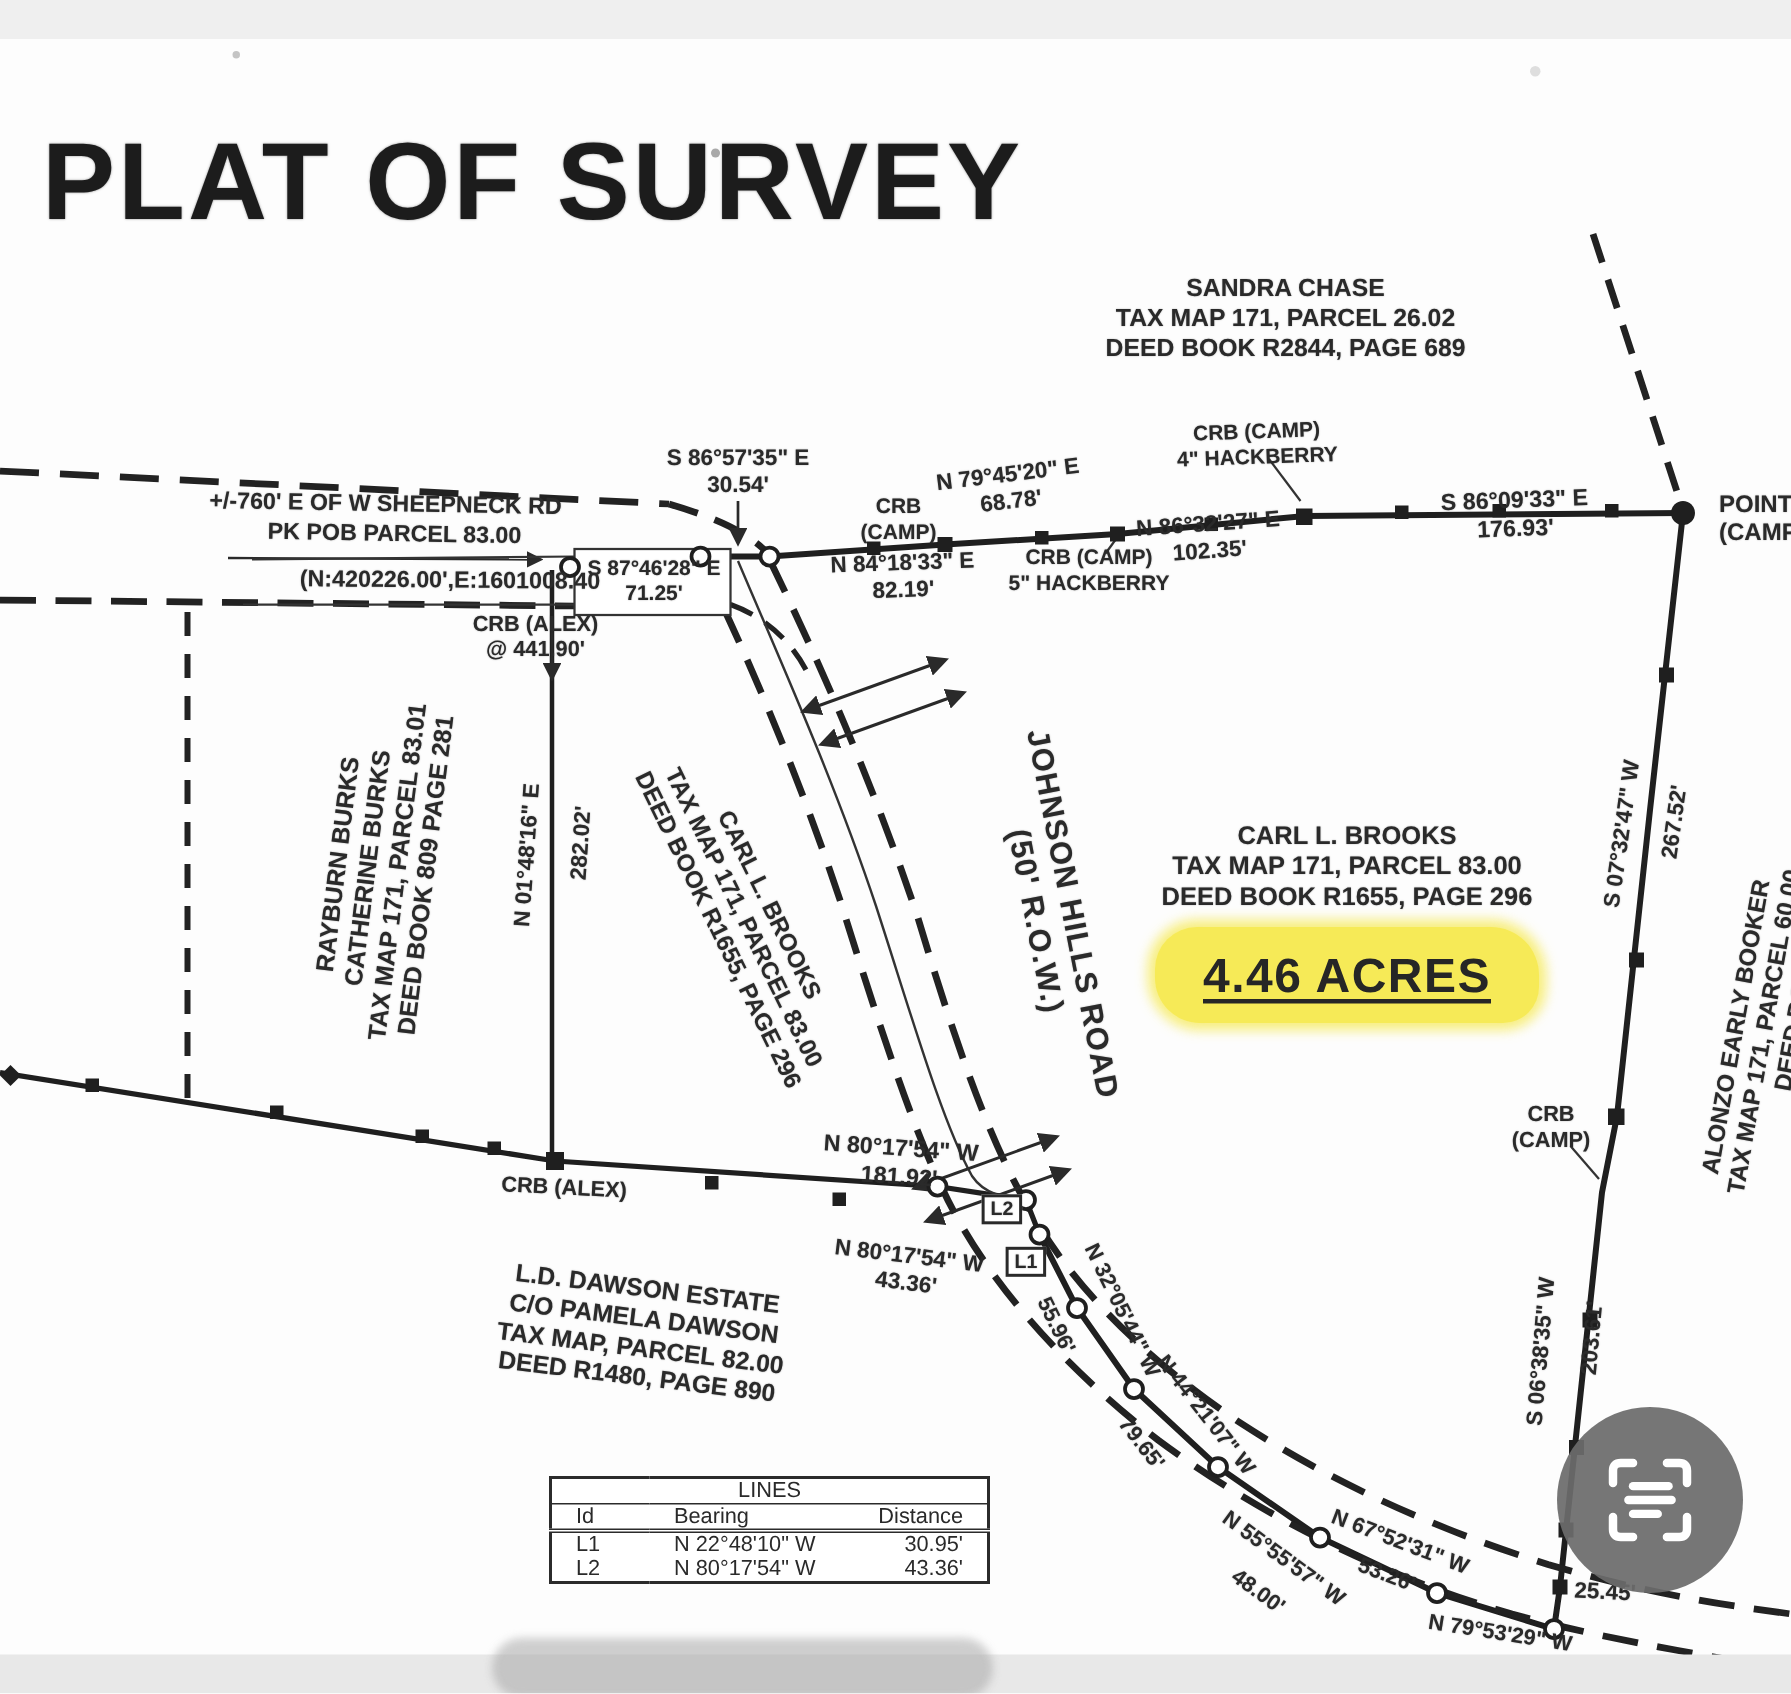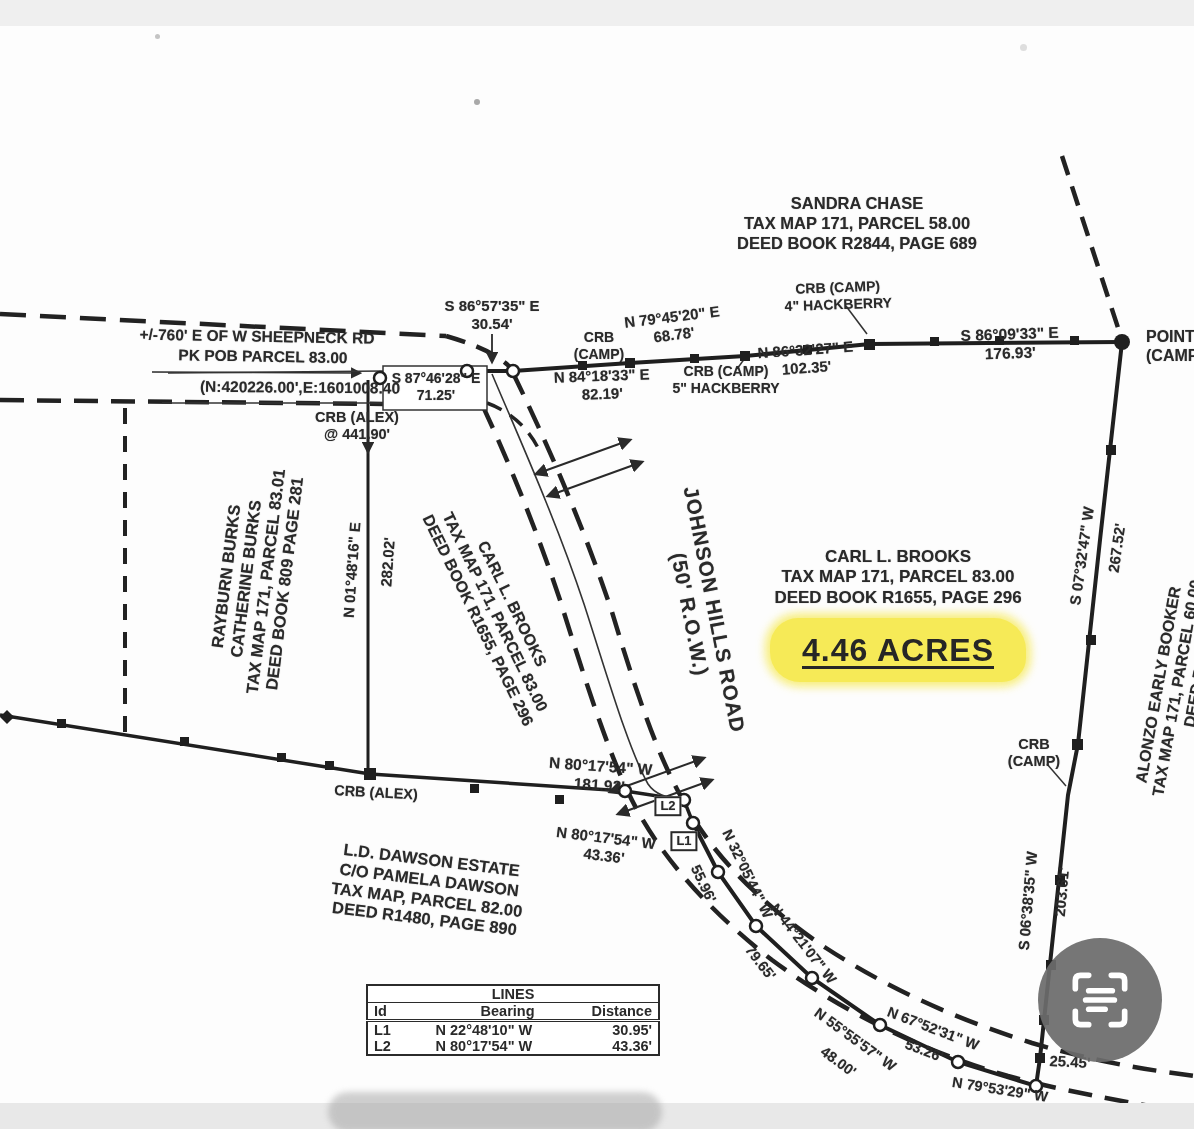--- a/index.html
+++ b/index.html
@@ -12,21 +12,21 @@
   .ctr{transform:translate(-50%,-50%);}
   .t span{display:block;}
   #title{font-size:73px;letter-spacing:2px;color:#1c1c1c;font-weight:700;text-shadow:0 0 1.5px rgba(20,20,20,.5);}
   .box-lbl{border:2px solid #2a2a2a;background:#fff;padding:0 4px;font-size:13px;}
   #acres-hl{position:absolute;z-index:2;background:#f6ea57;border-radius:28px 32px 24px 30px;
             box-shadow:0 0 8px 5px rgba(246,234,87,.75);display:flex;align-items:center;justify-content:center;}
   #acres-hl .acres-text{font-size:32px;font-weight:700;color:#262626;text-decoration:underline;
             text-decoration-thickness:3px;text-underline-offset:5px;letter-spacing:1px;}
   table.lines{position:absolute;z-index:2;border-collapse:collapse;border:2px solid #2b2b2b;
       background:rgba(255,255,255,.85);font-size:14.5px;font-weight:700;color:#2a2a2a;}
-  table.lines td,table.lines th{padding:0 6px;text-align:left;font-weight:700;}
+  table.lines td,table.lines th{padding:0 16px;text-align:left;font-weight:400;}
   table.lines .cap{text-align:center;border-bottom:1px solid #2b2b2b;}
   table.lines .hdr th{border-bottom:3px double #2b2b2b;}
   table.lines .dist{text-align:right;}
   #scan-btn{position:absolute;z-index:5;width:124px;height:124px;border-radius:50%;
       background:rgba(108,108,108,.93);display:flex;align-items:center;justify-content:center;cursor:pointer;}
   .strip{position:absolute;left:0;width:1194px;z-index:3;}
   #blur-bar{position:absolute;z-index:3;background:#a8a8a8;opacity:.55;filter:blur(3px);border-radius:20px;}
   .speck{position:absolute;border-radius:50%;z-index:2;}
 </style>
 </head>
@@ -119,24 +119,25 @@
         <circle cx="718" cy="872" r="6"></circle>
         <circle cx="756" cy="926" r="6"></circle>
       <circle cx="812" cy="978" r="6"></circle>
         <circle cx="880" cy="1025" r="6"></circle>
         <circle cx="958" cy="1062" r="6"></circle>
       <circle cx="1036" cy="1086" r="6"></circle>
     </g>
     <circle cx="1122" cy="342" r="8" fill="#1f1f1f"></circle>
   </svg>
 
-
-  <div class="t c ctr" style="left:857px;top:224px;font-size:16.5px;">
+  <div id="title" class="t" style="left:28px;top:78px;">PLAT OF SURVEY</div>
+
+  <div class="t c ctr" style="left:857px;top:213px;font-size:16.5px;">
     <span>SANDRA CHASE</span>
-    <span>TAX MAP 171, PARCEL 58.00</span>
+    <span>TAX MAP 171, PARCEL 26.02</span>
     <span>DEED BOOK R2844, PAGE 689</span>
   </div>
 
   <div class="t ctr" style="left:257px;top:337px;font-size:15.5px;transform:translate(-50%,-50%) rotate(1deg);">+/-760' E OF W SHEEPNECK RD</div>
   <div class="t ctr" style="left:263px;top:357px;font-size:15.5px;transform:translate(-50%,-50%) rotate(1deg);">PK POB PARCEL 83.00</div>
   <div class="t ctr" style="left:300px;top:388px;font-size:15.5px;transform:translate(-50%,-50%) rotate(0.5deg);">(N:420226.00',E:1601008.40</div>
   <div class="t c ctr" style="left:357px;top:426px;font-size:14.5px;">
     <span>CRB (ALEX)</span>
     <span>@ 441.90'</span>
   </div>
@@ -255,21 +256,21 @@
   <div class="t ctr" style="left:1000px;top:1090px;font-size:14.5px;transform:translate(-50%,-50%) rotate(9deg);">N 79°53'29" W</div>
   <div class="t ctr" style="left:1070px;top:1062px;font-size:15px;transform:translate(-50%,-50%) rotate(3deg);">25.45'</div>
 
   <table class="lines" style="left:366px;top:984px;width:294px;">
     <tbody>
         <tr>
           <th class="cap" colspan="3">LINES</th>
         </tr>
     <tr class="hdr">
       <th style="width:52px;margin-top:37px;">Id</th>
-      <th style="width:150px;text-align:center;">Bearing</th>
+      <th style="width:150px;">Bearing</th>
       <th class="dist">Distance</th>
     </tr>
     <tr>
       <td>L1</td>
       <td>N 22°48'10" W</td>
       <td class="dist">30.95'</td>
     </tr>
     <tr>
       <td>L2</td>
       <td>N 80°17'54" W</td>

